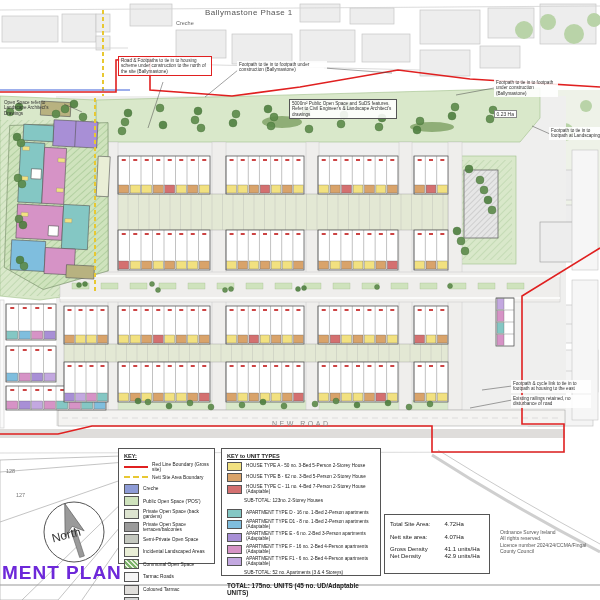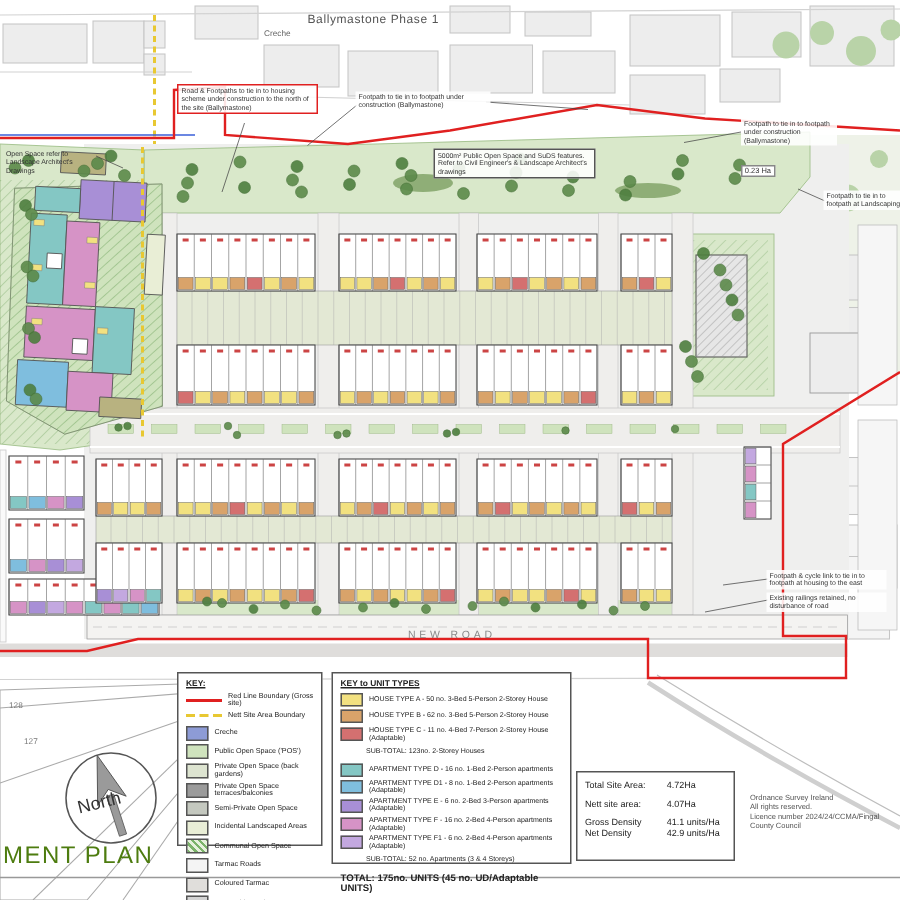--- a/index.html
+++ b/index.html
@@ -21,21 +21,21 @@
   .lu-row{display:flex;align-items:center;gap:4px;margin:2.4px 0;}
   .lu-swatch{width:13px;height:7px;border:0.5px solid #555;flex:0 0 auto;}
   .lu-label{font-size:4.7px;line-height:1.05;}
   .lu-subtotal{font-size:4.7px;margin:3px 0 6px 17px;}
   .lu-total{font-size:6.4px;font-weight:bold;margin-top:7px;}
   .t-row{display:flex;font-size:6px;line-height:1.1;}
   .t-row.gap{margin-bottom:6px;}
   .t-label{width:58%;}
   .t-value{width:42%;}
   #copyright{font-size:5px;line-height:1.25;color:#555;}
-  #partial-title{font-size:16px;font-weight:normal;letter-spacing:1px;color:#4d7c0f;}
+  #partial-title{font-size:19px;font-weight:bold;letter-spacing:1px;color:#6d28d9;}
   #new-road-label{font-size:7px;letter-spacing:2.5px;color:#8a8a8a;}
   #phase-label{font-size:8px;letter-spacing:.4px;color:#555;}
   #creche-label{font-size:5.5px;color:#666;}
   .area-chip{position:absolute;font-size:5px;background:#fff;border:0.5px solid #888;padding:0 1.5px;color:#333;}
   .plot-num{position:absolute;font-size:5.5px;color:#777;}
 </style>
 </head>
 <body>
 
 <svg id="plan-svg" width="600" height="600" viewBox="0 0 600 600">

